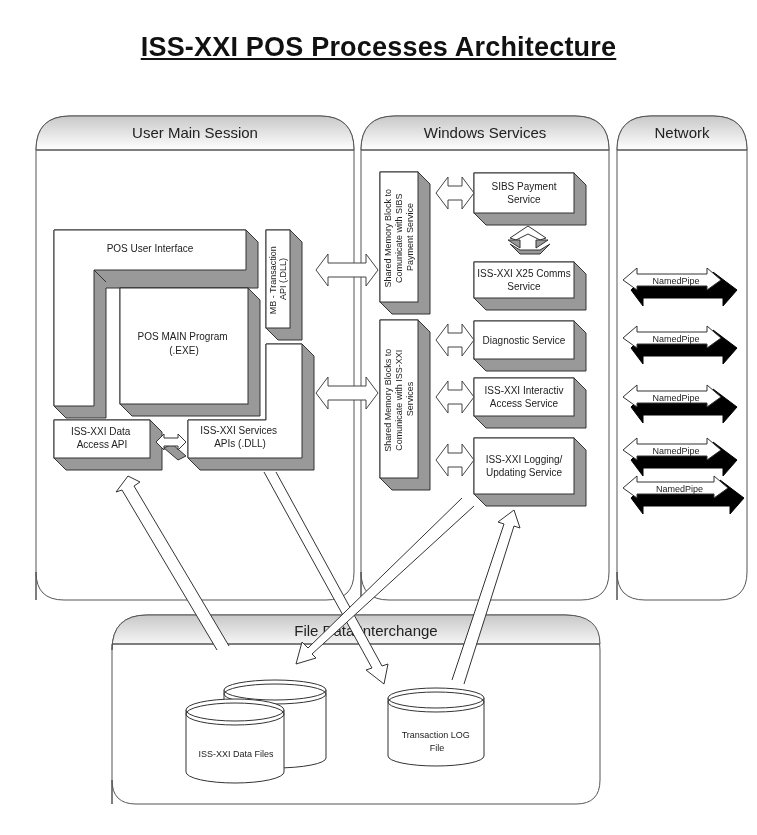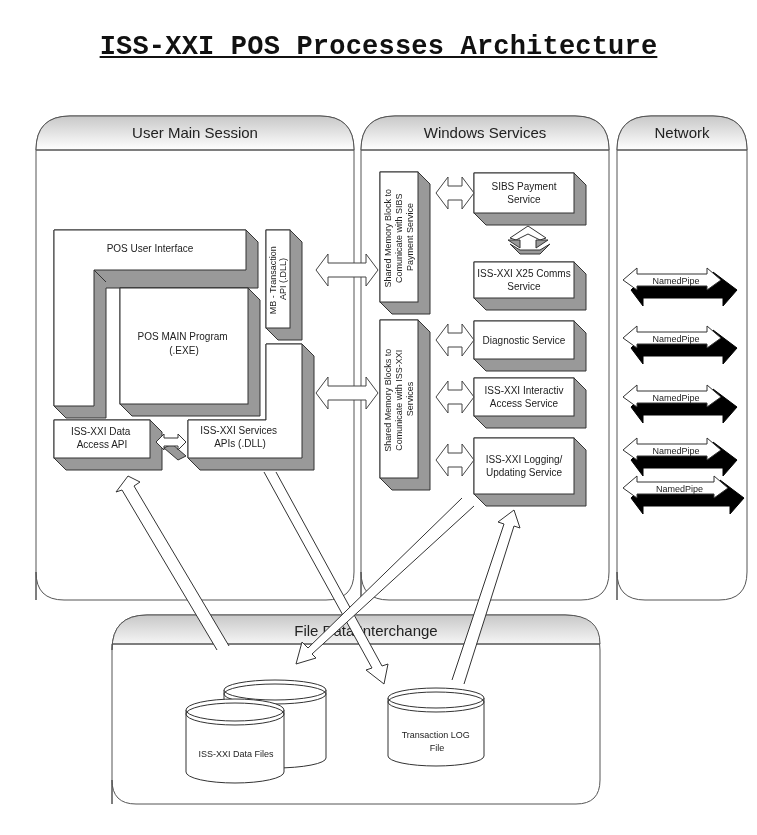--- a/index.html
+++ b/index.html
@@ -1,19 +1,19 @@
 <!DOCTYPE html>
 <html><head>
 <meta charset="utf-8">
 <style>
   html, body { margin: 0; padding: 0; background: #ffffff; }
   body { width: 757px; height: 835px; position: relative; overflow: hidden;
          font-family: "Liberation Sans", sans-serif; color: #111; }
   #title { position: absolute; left: 0; top: 32px; width: 757px; text-align: center;
-           font-weight: bold; font-size: 27px; text-decoration: underline; letter-spacing: 0.2px; font-family: Liberation Mono, monospace; }
+           font-weight: bold; font-size: 27px; text-decoration: underline; letter-spacing: 0.2px; }
   svg { position: absolute; left: 0; top: 0; }
   .lbl { font-family: "Liberation Sans", sans-serif; fill: #222; }
 </style>
 </head>
 <body>
 
 <div id="title">ISS-XXI POS Processes Architecture</div>
 
 <svg id="diagram" width="757" height="835" viewBox="0 0 757 835">
   <defs>

